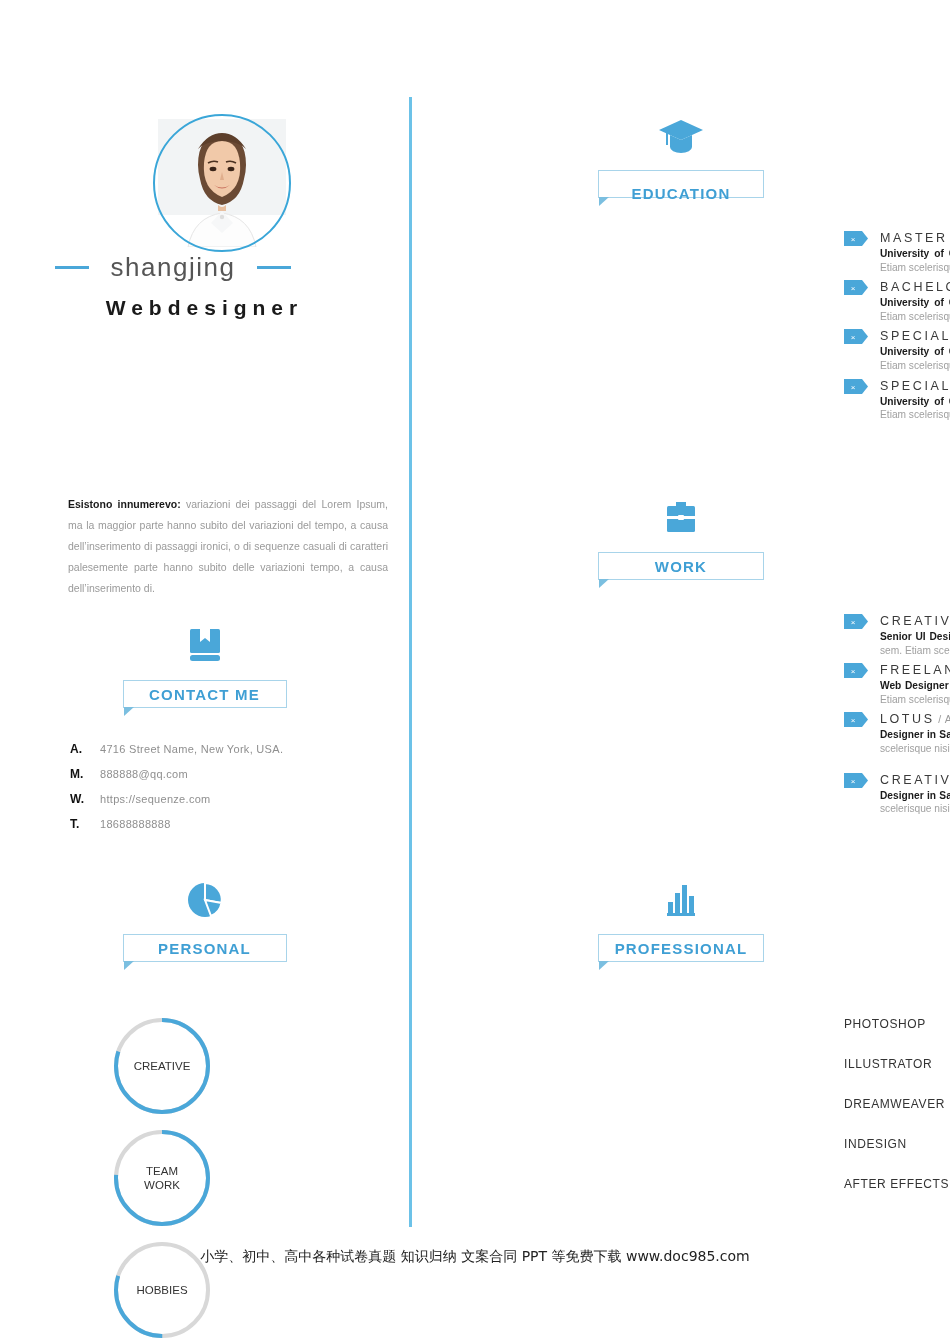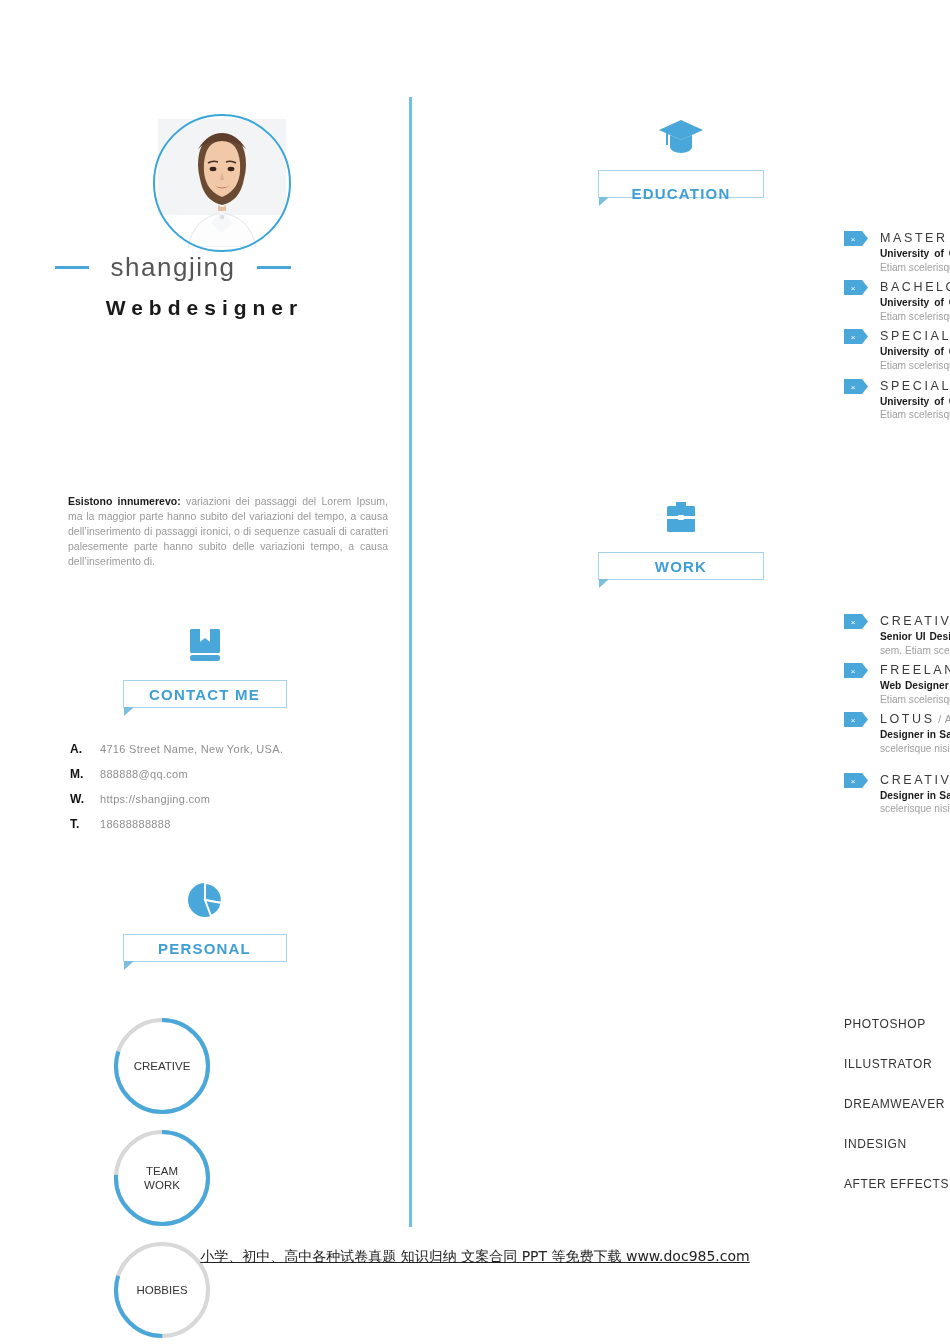--- a/index.html
+++ b/index.html
@@ -76,21 +76,21 @@
   .badge-txt.clipped { position: relative; top: 9px; }
   .badge::after {
     content: ""; position: absolute; left: 0; bottom: -9px;
     border-left: 10px solid #7bbfe0;
     border-bottom: 9px solid transparent;
   }
 
   
   .profile-body {
     position: absolute; left: 68px; top: 494px; width: 320px;
-    font-size: 10.5px; line-height: 15px; color: #9a9a9a;
+    font-size: 10.5px; line-height: 21px; color: #9a9a9a;
     text-align: justify;
   }
   .profile-body b { color: #1a1a1a; font-weight: bold; }
 
   
   .contact-list { position: absolute; left: 70px; top: 742px; width: 320px; }
   .contact-row { display: flex; align-items: baseline; margin-bottom: 11px; }
   .contact-key {
     width: 30px; flex: none;
     font-size: 12px; font-weight: bold; color: #111;
@@ -141,21 +141,20 @@
     font-size: 12px; color: #333; letter-spacing: .6px;
     width: 118px; flex: none;
   }
   .pair-left { width: 240px; flex: none; display: flex; align-items: center; }
 
   
   .footer {
     position: absolute; left: 0; top: 1248px; width: 950px;
     text-align: center; font-size: 14px; color: #222;
     font-family: "DejaVu Sans", sans-serif;
-    text-decoration: underline;
   }
 </style>
 </head>
 <body>
 
 <div class="page">
 
   <div class="divider"></div>
 
   <div class="col-left">
@@ -211,21 +210,21 @@
       <div class="contact-row">
         <span class="contact-key">A.</span>
         <span class="contact-val">4716 Street Name, New York, USA.</span>
       </div>
       <div class="contact-row">
         <span class="contact-key">M.</span>
         <span class="contact-val">888888@qq.com</span>
       </div>
       <div class="contact-row">
         <span class="contact-key">W.</span>
-        <span class="contact-val">https://shangjing.com</span>
+        <span class="contact-val">https://sequenze.com</span>
       </div>
       <div class="contact-row">
         <span class="contact-key">T.</span>
         <span class="contact-val">18688888888</span>
       </div>
     </div>
 
     <div class="sec" style="top:880px;">
       <div class="sec-icon">
         <svg width="44" height="40" viewBox="0 0 44 40">
@@ -412,20 +411,34 @@
         </span>
         <div class="entry-head">
           <span class="e-title">CREATIVE MINDS</span>
         </div>
         <div class="entry-body">
           <b>Designer in San Francisco:</b><span> Duis vitae ornare ante. Morbi si amet vita us sem. Etiam scelerisque nisi vita justo euismod accumsan.</span>
         </div>
       </div>
     </div>
 
+    <div class="sec" style="top:880px;">
+      <div class="sec-icon">
+        <svg width="48" height="40" viewBox="0 0 48 40">
+          <rect x="11" y="22" width="5" height="14" fill="#4aa7d9"></rect>
+          <rect x="18" y="13" width="5" height="23" fill="#4aa7d9"></rect>
+          <rect x="25" y="5" width="5" height="31" fill="#4aa7d9"></rect>
+          <rect x="32" y="16" width="5" height="20" fill="#4aa7d9"></rect>
+          <rect x="10" y="33" width="28" height="3" fill="#4aa7d9"></rect>
+        </svg>
+      </div>
+      <div class="badge badge-r">
+        <span class="badge-txt">PROFESSIONAL</span>
+      </div>
+    </div>
 
     <div class="skills">
       <div class="skill-row">
         <div class="pair-left">
           <span class="skill-name">PHOTOSHOP</span>
 
         </div>
 
       </div>
 

